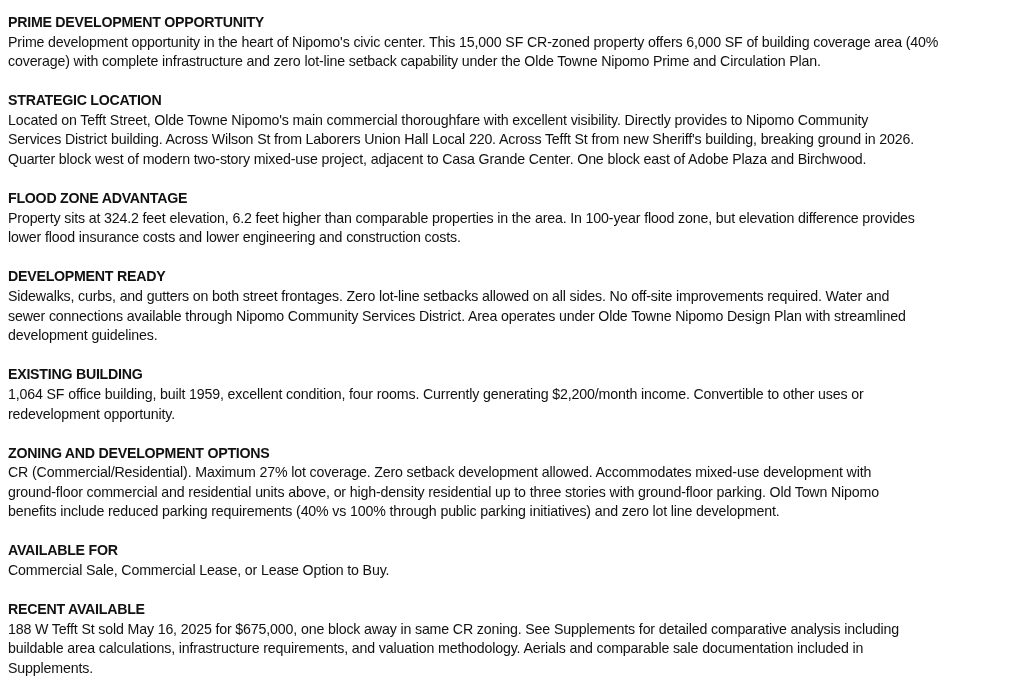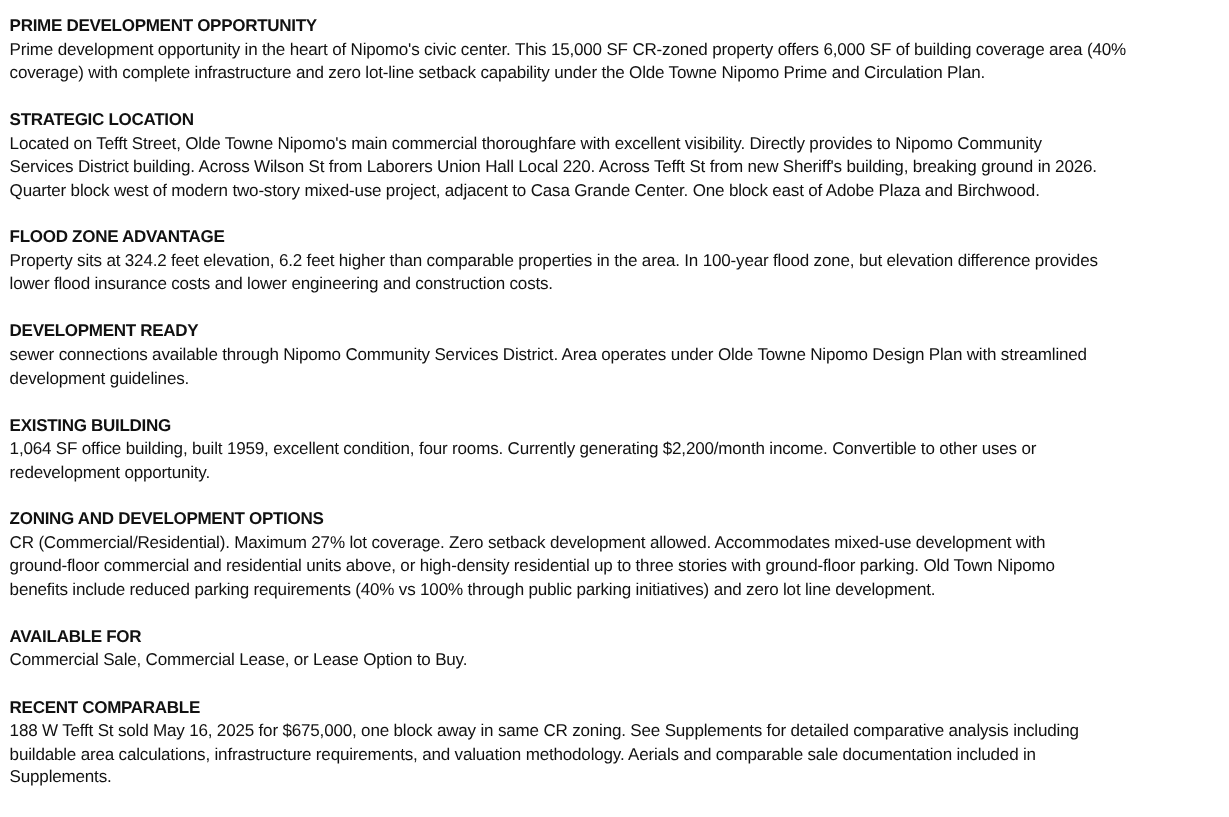--- a/index.html
+++ b/index.html
@@ -60,20 +60,21 @@
   </div>
 
   <div class="section">
     <div class="heading">FLOOD ZONE ADVANTAGE</div>
     <div class="line">Property sits at 324.2 feet elevation, 6.2 feet higher than comparable properties in the area. In 100-year flood zone, but elevation difference provides</div>
     <div class="line">lower flood insurance costs and lower engineering and construction costs.</div>
   </div>
 
   <div class="section">
     <div class="heading">DEVELOPMENT READY</div>
+    <div class="line">Sidewalks, curbs, and gutters on both street frontages. Zero lot-line setbacks allowed on all sides. No off-site improvements required. Water and</div>
     <div class="line">sewer connections available through Nipomo Community Services District. Area operates under Olde Towne Nipomo Design Plan with streamlined</div>
     <div class="line">development guidelines.</div>
   </div>
 
   <div class="section">
     <div class="heading">EXISTING BUILDING</div>
     <div class="line">1,064 SF office building, built 1959, excellent condition, four rooms. Currently generating $2,200/month income. Convertible to other uses or</div>
     <div class="line">redevelopment opportunity.</div>
   </div>
 
@@ -83,19 +84,19 @@
     <div class="line">ground-floor commercial and residential units above, or high-density residential up to three stories with ground-floor parking. Old Town Nipomo</div>
     <div class="line">benefits include reduced parking requirements (40% vs 100% through public parking initiatives) and zero lot line development.</div>
   </div>
 
   <div class="section">
     <div class="heading">AVAILABLE FOR</div>
     <div class="line">Commercial Sale, Commercial Lease, or Lease Option to Buy.</div>
   </div>
 
   <div class="section">
-    <div class="heading">RECENT COMPARABLE</div>
+    <div class="heading">RECENT AVAILABLE</div>
     <div class="line">188 W Tefft St sold May 16, 2025 for $675,000, one block away in same CR zoning. See Supplements for detailed comparative analysis including</div>
     <div class="line">buildable area calculations, infrastructure requirements, and valuation methodology. Aerials and comparable sale documentation included in</div>
     <div class="line">Supplements.</div>
   </div>
 
 </div>
 
 </body></html>

